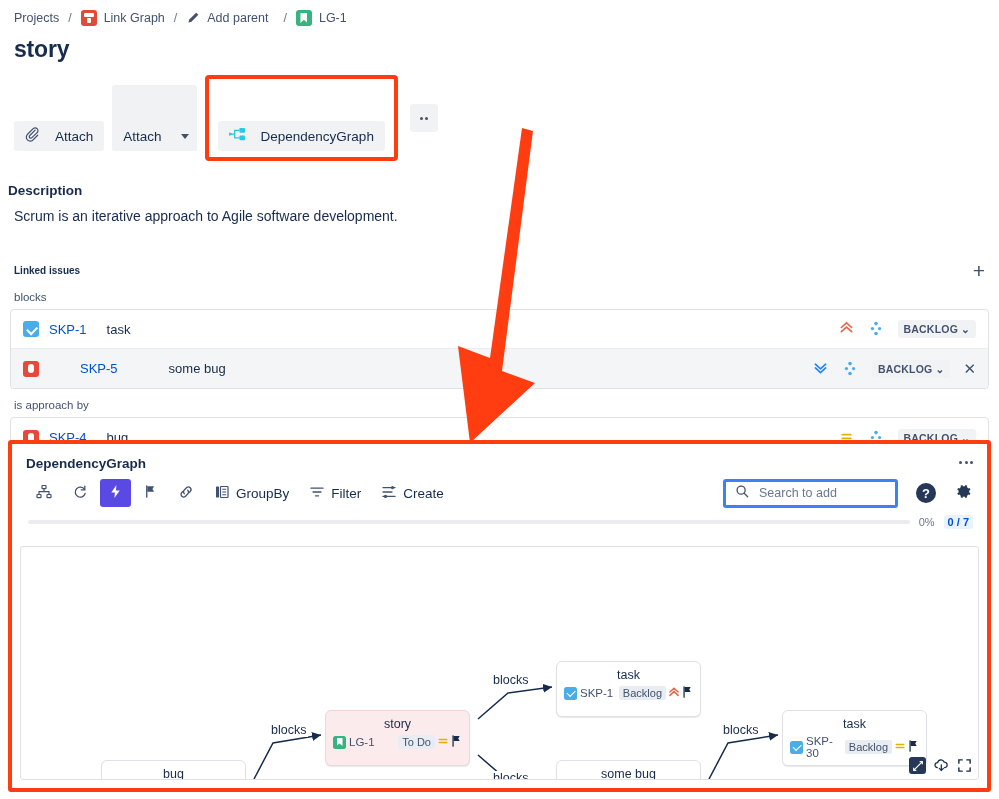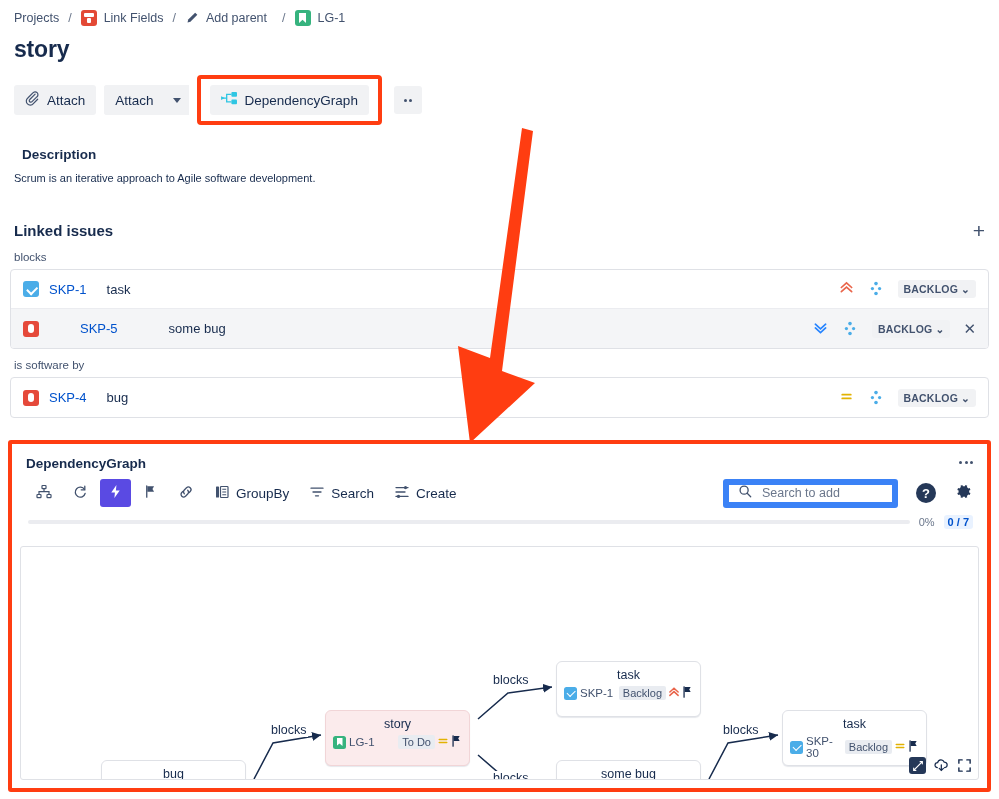--- a/index.html
+++ b/index.html
@@ -34,24 +34,24 @@
   .ico-story:before{ content:""; position:absolute; left:4.5px; top:3px; width:7px; height:10px;
      background:#fff; clip-path: polygon(0 0,100% 0,100% 100%,50% 68%,0 100%); }
 
   
   .page-title { font-size: 23px; font-weight:700; color:#172b4d;
                 margin: 8px 0 0 14px; letter-spacing:-0.2px; }
 
   
   .actions { display:flex; align-items:center; gap:8px; margin:12px 0 0 14px; }
   .btn {
-    display:inline-flex; align-items:center; gap:7px;
+    display:inline-flex; align-items:center; gap:15px;
     background:#f1f2f4; border:none; border-radius:3px;
     height:30px; padding:0 11px; font-size:13.5px; color:#172b4d;
-    font-family:inherit; cursor:pointer; font-weight:500;
+    font-family:inherit; cursor:pointer; font-weight:500;margin-top:36px;
   }
   .btn-split { display:inline-flex; background:#f1f2f4; border-radius:3px; }
   .btn-split .btn { border-radius:0; }
   .btn-split .btn:first-child { border-radius:3px 0 0 3px; }
   .btn-split .divider { width:1px; background:#d7dae0; margin:5px 0; }
   .btn-caret { padding:0 8px; border-radius:0 3px 3px 0; }
   .caret { width:0;height:0;border-left:4px solid transparent;border-right:4px solid transparent;
            border-top:5px solid #42526e; display:inline-block; }
   .btn-more { background:#f1f2f4; width:28px; height:28px; border-radius:3px;
               display:inline-flex; align-items:center; justify-content:center; gap:2.5px; border:none;
@@ -60,27 +60,27 @@
 
   .hl-dep {
     position:relative;
     border: 4px solid #ff3d11;
     border-radius:4px;
     padding:6px 9px;
     display:inline-flex; align-items:center;
   }
 
   
-  .sec-head { font-size:13.5px; font-weight:700; color:#172b4d; margin:22px 0 0 22px;}
-  .desc-text { font-size:11px; color:#172b4d; margin:10px 0 0 14px; }
+  .sec-head { font-size:13.5px; font-weight:700; color:#172b4d; margin:22px 0 0 8px;}
+  .desc-text { font-size:14px; color:#172b4d; margin:10px 0 0 14px; }
 
   
   .linked-head-row { display:flex; align-items:center; justify-content:space-between;
                      margin:36px 14px 0 14px; }
-  .linked-title { font-size:15px; font-weight:700; }
+  .linked-title { font-size:10px; font-weight:700; }
   .plus { font-size:21px; color:#42526e; line-height:1; cursor:pointer; font-weight:300; }
   .rel-label { font-size:11.5px; color:#42526e; margin:10px 0 6px 14px; }
   .li-group { margin:0 10px; border:1px solid #dfe1e6; border-radius:4px; overflow:hidden; }
   .li-row { display:flex; align-items:center; height:39px; padding:0 12px;
             border-bottom:1px solid #ebecf0; }
   .li-row:last-child { border-bottom:none; }
   .li-row.alt { background:#f4f5f7;gap:31px; }
   .li-type { width:16px;height:16px;border-radius:3px;flex:0 0 auto;position:relative;margin-right:10px;}
   .t-task { background:#4bade8; }
   .t-task:before{content:"";position:absolute;left:3.5px;top:4.5px;width:8px;height:4.5px;
@@ -113,21 +113,21 @@
   .dep-title { font-size:13.5px; font-weight:700; color:#172b4d; }
   .dep-more { display:inline-flex; gap:2.5px; align-items:center; cursor:pointer; margin-top:5px;}
 
   .dep-toolbar { display:flex; align-items:center; padding:4px 14px 0 16px; gap:4px; height:40px; }
   .tb-btn { display:inline-flex; align-items:center; gap:6px; height:28px; padding:0 8px;
             border-radius:3px; cursor:pointer; font-size:13.5px; color:#172b4d; background:transparent;
             border:none; font-family:inherit; }
   .tb-btn.active { background:#5a4ae3; }
   .tb-spacer { flex:1; }
   .search-box { display:flex; align-items:center; gap:8px; width:175px; height:29px;
-                border:6px solid #3b82f6; border-radius:3px; background:#fff; padding:0 9px; }
+                border:3px solid #3b82f6; border-radius:3px; background:#fff; padding:0 9px; }
   .search-box input { border:none; outline:none; font-size:12.5px; color:#172b4d; width:100%;
                       font-family:inherit; background:transparent;}
   .search-box input::placeholder { color:#6b778c; }
   .help-btn { width:20px;height:20px;border-radius:50%;background:#253858;color:#fff;
               font-size:13px; font-weight:700; display:inline-flex;align-items:center;
               justify-content:center; cursor:pointer; margin-left:14px; }
   .gear-btn { margin-left:14px; cursor:pointer; }
 
   .progress-row { display:flex; align-items:center; gap:9px; padding:0 14px 0 16px; height:22px; }
   .progress-track { flex:1; height:4px; background:#ebecf0; border-radius:2px; }
@@ -167,21 +167,21 @@
   .cc-expand { width:17px;height:17px;background:#253858;border-radius:3px;
                display:inline-flex;align-items:center;justify-content:center; }
 </style>
 </head>
 <body>
 
 <div class="breadcrumb">
   <span class="bc-link">Projects</span>
   <span class="bc-sep">/</span>
   <span class="bc-ico ico-project"></span>
-  <span class="bc-link">Link Fields</span>
+  <span class="bc-link">Link Graph</span>
   <span class="bc-sep">/</span>
   <span class="bc-ico ico-pencil">
     <svg width="14" height="14" viewBox="0 0 16 16">
         <path d="M11.6 1.9l2.5 2.5-7.9 7.9-3.3.8.8-3.3z" fill="#42526e"></path>
       </svg>
   </span>
   <span class="bc-link">Add parent</span>
   <span class="bc-sep" style="margin-left:8px">/</span>
   <span class="bc-ico ico-story"></span>
   <span class="bc-link">LG-1</span>
@@ -289,21 +289,21 @@
       </span>
       <span class="status-pill">
         <span>BACKLOG</span>
         <span>⌄</span>
       </span>
       <span class="x-btn">✕</span>
     </span>
   </div>
 </div>
 
-<div class="rel-label">is software by</div>
+<div class="rel-label">is approach by</div>
 <div class="li-group">
   <div class="li-row">
     <span class="li-type t-bug"></span>
     <a class="li-key">SKP-4</a>
     <span class="li-sum">bug</span>
     <span class="li-right">
       <span class="pri pri-med">
         <svg width="15" height="15" viewBox="0 0 16 16">
             <rect x="2.5" y="5" width="11" height="2" rx="1" fill="#e2b203"></rect>
             <rect x="2.5" y="9" width="11" height="2" rx="1" fill="#e2b203"></rect>
@@ -391,21 +391,21 @@
           </svg>
       </span>
       <span>GroupBy</span>
     </button>
     <button class="tb-btn">
       <span>
         <svg width="16" height="16" viewBox="0 0 16 16">
             <path d="M2 4.2h12M4 8h8M6.5 11.8h3" stroke="#42526e" stroke-width="1.3" stroke-linecap="round"></path>
           </svg>
       </span>
-      <span>Search</span>
+      <span>Filter</span>
     </button>
     <button class="tb-btn">
       <span>
         <svg width="16" height="16" viewBox="0 0 16 16">
             <path d="M2 3.6h12M2 8h9M2 12.4h12" stroke="#42526e" stroke-width="1.3" stroke-linecap="round"></path>
             <circle cx="11.5" cy="3.6" r="1.6" fill="#42526e"></circle>
             <circle cx="4.5" cy="12.4" r="1.6" fill="#42526e"></circle>
           </svg>
       </span>
       <span>Create</span>

